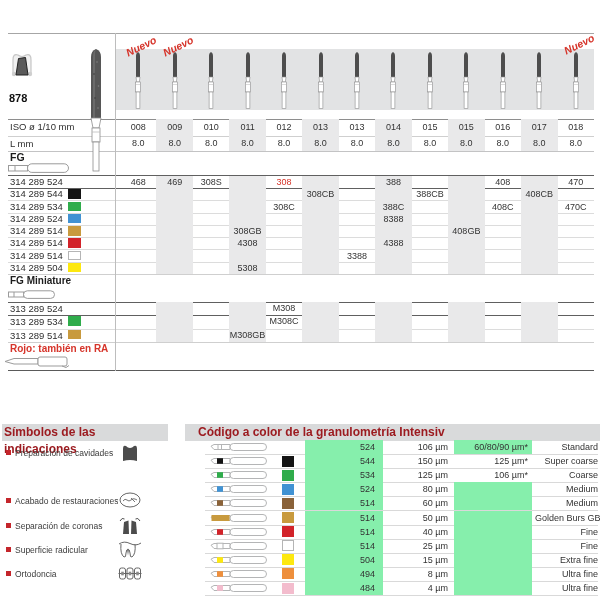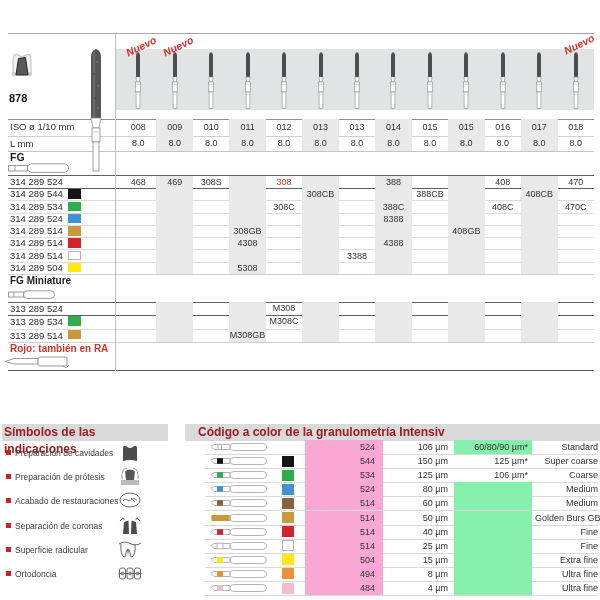--- a/index.html
+++ b/index.html
@@ -34,21 +34,21 @@
   #symtitle{left:2px;width:164px;padding-left:2px;}
   #grittitle{left:185px;width:413px;padding-left:13px;}
   .symrow{position:absolute;left:2px;width:164px;height:24px;z-index:2;}
   .symrow .bullet{position:absolute;left:4px;top:9px;width:5px;height:5px;background:#c4252b;}
   .symrow .symlab{position:absolute;left:13px;top:7px;font-size:8.5px;color:#3b3b3b;white-space:nowrap;}
   .symrow .symicon{position:absolute;left:115px;top:0;width:26px;height:23px;}
   .legrow{position:absolute;left:205px;width:393px;height:14.1px;border-bottom:1px solid #d9d9d9;z-index:2;}
   .legrow div{position:absolute;top:0;height:14px;line-height:14px;font-size:9px;color:#333;}
   .legrow .licon{left:5px;top:2px;height:10px;line-height:10px;}
   .legrow .lswatch{left:77px;top:1.5px;width:12px;height:11px;}
-  .legrow .lcode{left:100px;width:78px;background:#f9a8d4;text-align:right;padding-right:8px;box-sizing:border-box;}
+  .legrow .lcode{left:100px;width:78px;background:#86efac;text-align:right;padding-right:8px;box-sizing:border-box;}
   .legrow .lgrit{left:178px;width:69px;text-align:right;padding-right:4px;box-sizing:border-box;}
   .legrow .lalt{left:249px;width:78px;text-align:right;padding-right:4px;box-sizing:border-box;}
   .legrow .lalt.shaded{background:#86efac;}
   .legrow .lname{left:330px;width:63px;text-align:right;white-space:nowrap;}
   .wswatch{border:1px solid #b5b5b5;box-sizing:border-box;background:#fff;}
 </style>
 </head>
 <body>
 
 <div id="app">
@@ -489,30 +489,20 @@
       <div></div>
     </div>
     <div class="symrow" style="top: 441px;">
       <div class="bullet"></div>
       <div class="symlab">Preparación de cavidades</div>
       <div class="symicon"><svg width="26" height="23" viewBox="0 0 24 23">
           <rect x="0" y="0" width="24" height="23" fill="#fff"></rect>
           <path d="M5 20 V8 Q5 3.5 8 5 L9.5 6.2 Q12 7.8 14.5 6.2 L16 5 Q19 3.5 19 8 V20 Q12 18 5 20 Z" fill="#4c4c4c"></path>
         </svg></div>
     </div>
-    <div class="symrow" style="top: 465.2px;">
-      <div class="bullet"></div>
-      <div class="symlab">Preparación de prótesis</div>
-      <div class="symicon"><svg width="26" height="23" viewBox="0 0 24 23">
-          <rect x="0" y="0" width="24" height="23" fill="#fff"></rect>
-          <rect x="3" y="15" width="18" height="5" fill="#b9babb"></rect>
-          <path d="M4 14 Q3 4 9 3 M20 14 Q21 4 15 3" stroke="#9a9a9a" fill="none"></path>
-          <path d="M8 15 L7 6.5 Q12 2.5 17 6.5 L16 15 Z" fill="#565656"></path>
-        </svg></div>
-    </div>
     <div class="symrow" style="top: 513.6px;">
       <div class="bullet"></div>
       <div class="symlab">Separación de coronas</div>
       <div class="symicon"><svg width="26" height="23" viewBox="0 0 24 23">
           <rect x="0" y="0" width="24" height="23" fill="#fff"></rect>
           <path d="M2 7 Q4 3 6.5 5 M22 7 Q20 3 17.5 5" stroke="#4c4c4c" fill="none"></path>
           <polygon points="6,8 10.5,6.5 11,20 5,20" fill="#4c4c4c"></polygon>
           <polygon points="13.5,6.5 18,8 19,20 13,20" fill="#4c4c4c"></polygon>
         </svg></div>
     </div>

